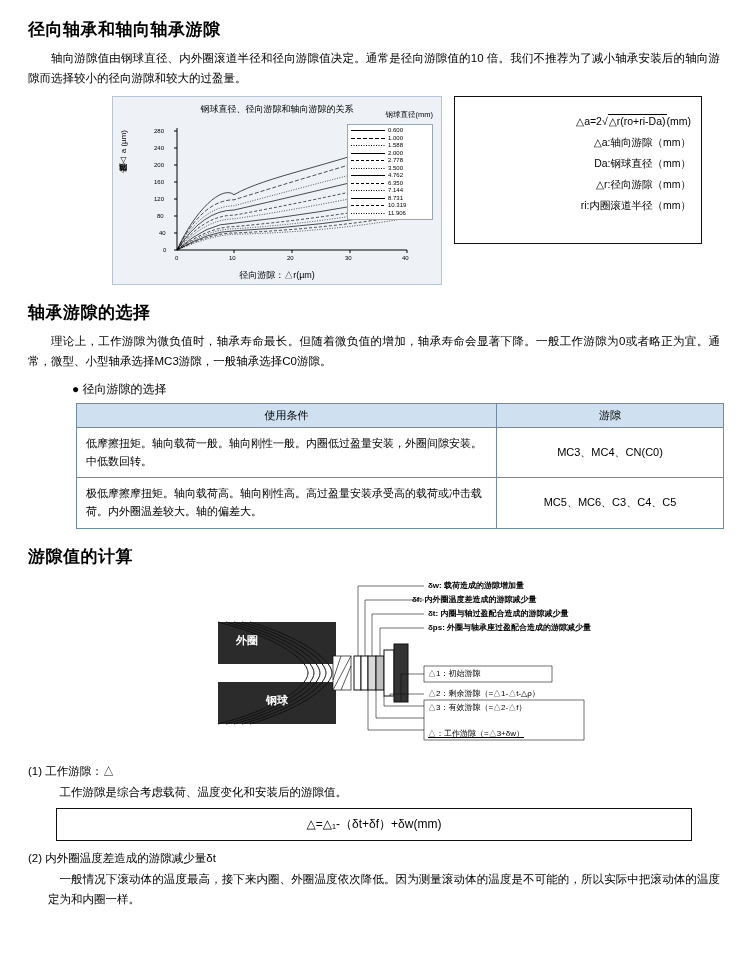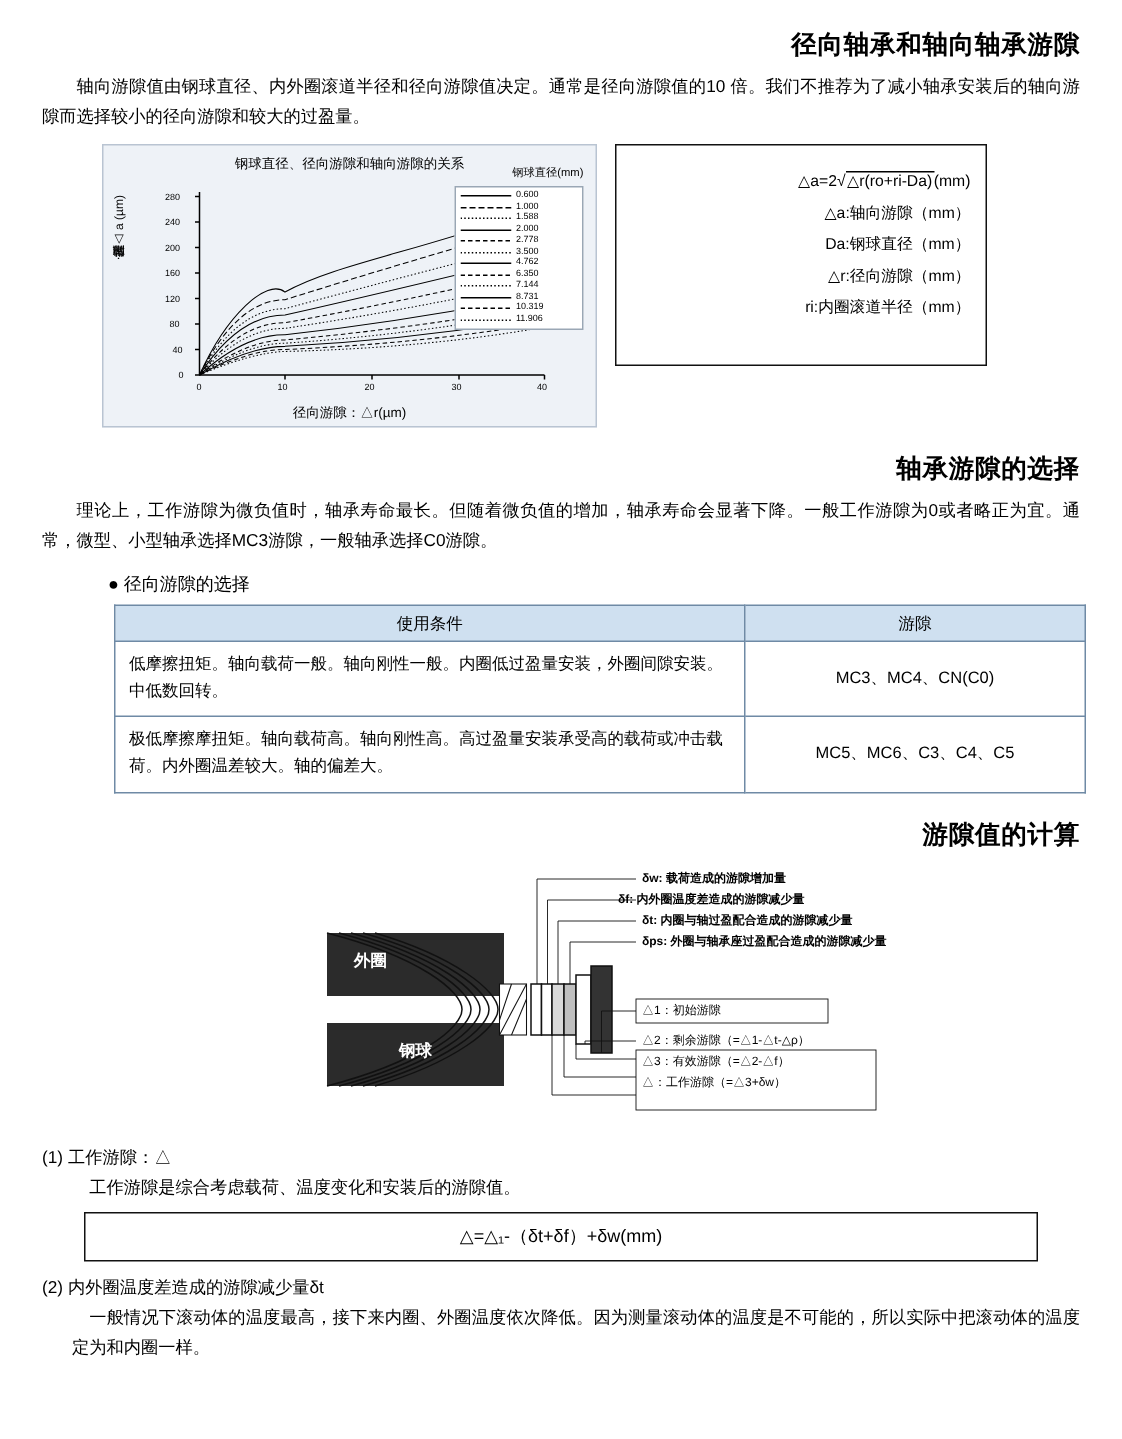--- a/index.html
+++ b/index.html
@@ -14,38 +14,37 @@
     position: relative;
     overflow: hidden;
   }
   .page { padding: 18px 28px 0 28px; }
 
   h2.section-title {
     font-size: 17px;
     font-weight: bold;
     margin: 0 0 8px 0;
     letter-spacing: 0.5px;
-    text-align: right;
   }
   h2.section-title.mt { margin-top: 16px; }
 
   p.body-text {
     margin: 0 0 8px 0;
     line-height: 1.7;
     text-indent: 2em;
     font-size: 11.5px;
     text-align: justify;
   }
 
   
   .chart-row {
     display: flex;
     align-items: flex-start;
     gap: 12px;
-    margin: 4px 0 6px 40px;
+    margin: 4px 0 6px 84px;
   }
   .chart-box {
     width: 330px;
     background: #eef2f7;
     border: 1px solid #b9c4d2;
     padding: 4px 4px 2px 4px;
     position: relative;
   }
   .chart-caption {
     font-size: 9px;
@@ -425,21 +424,21 @@
     <span class="blk-label" style="left:238px; top:117px;">钢球</span>
 
     <span class="diag-label diag-label-bold" style="left:400px; top:4px;">δw: 载荷造成的游隙增加量</span>
     <span class="diag-label diag-label-bold" style="left:384px; top:18px;">δf: 内外圈温度差造成的游隙减少量</span>
     <span class="diag-label diag-label-bold" style="left:400px; top:32px;">δt: 内圈与轴过盈配合造成的游隙减少量</span>
     <span class="diag-label diag-label-bold" style="left:400px; top:46px;">δps: 外圈与轴承座过盈配合造成的游隙减少量</span>
 
     <span class="diag-label" style="left:400px; top:92px;">△1：初始游隙</span>
     <span class="diag-label" style="left:400px; top:112px;">△2：剩余游隙（=△1-△t-△ρ）</span>
     <span class="diag-label" style="left:400px; top:126px;">△3：有效游隙（=△2-△f）</span>
-    <span class="diag-label" style="left:400px; top:140px;">△：工作游隙（=△3+δw）</span>
+    <span class="diag-label" style="left:400px; top:152px;text-decoration:underline;">△：工作游隙（=△3+δw）</span>
   </div>
 
   <div class="num-item">(1) 工作游隙：△</div>
   <div class="num-sub">工作游隙是综合考虑载荷、温度变化和安装后的游隙值。</div>
   <div class="eq-box">△=△₁-（δt+δf）+δw(mm)</div>
 
   <div class="num-item">(2) 内外圈温度差造成的游隙减少量δt</div>
   <div class="num-sub">一般情况下滚动体的温度最高，接下来内圈、外圈温度依次降低。因为测量滚动体的温度是不可能的，所以实际中把滚动体的温度定为和内圈一样。</div>
 
 </div>

